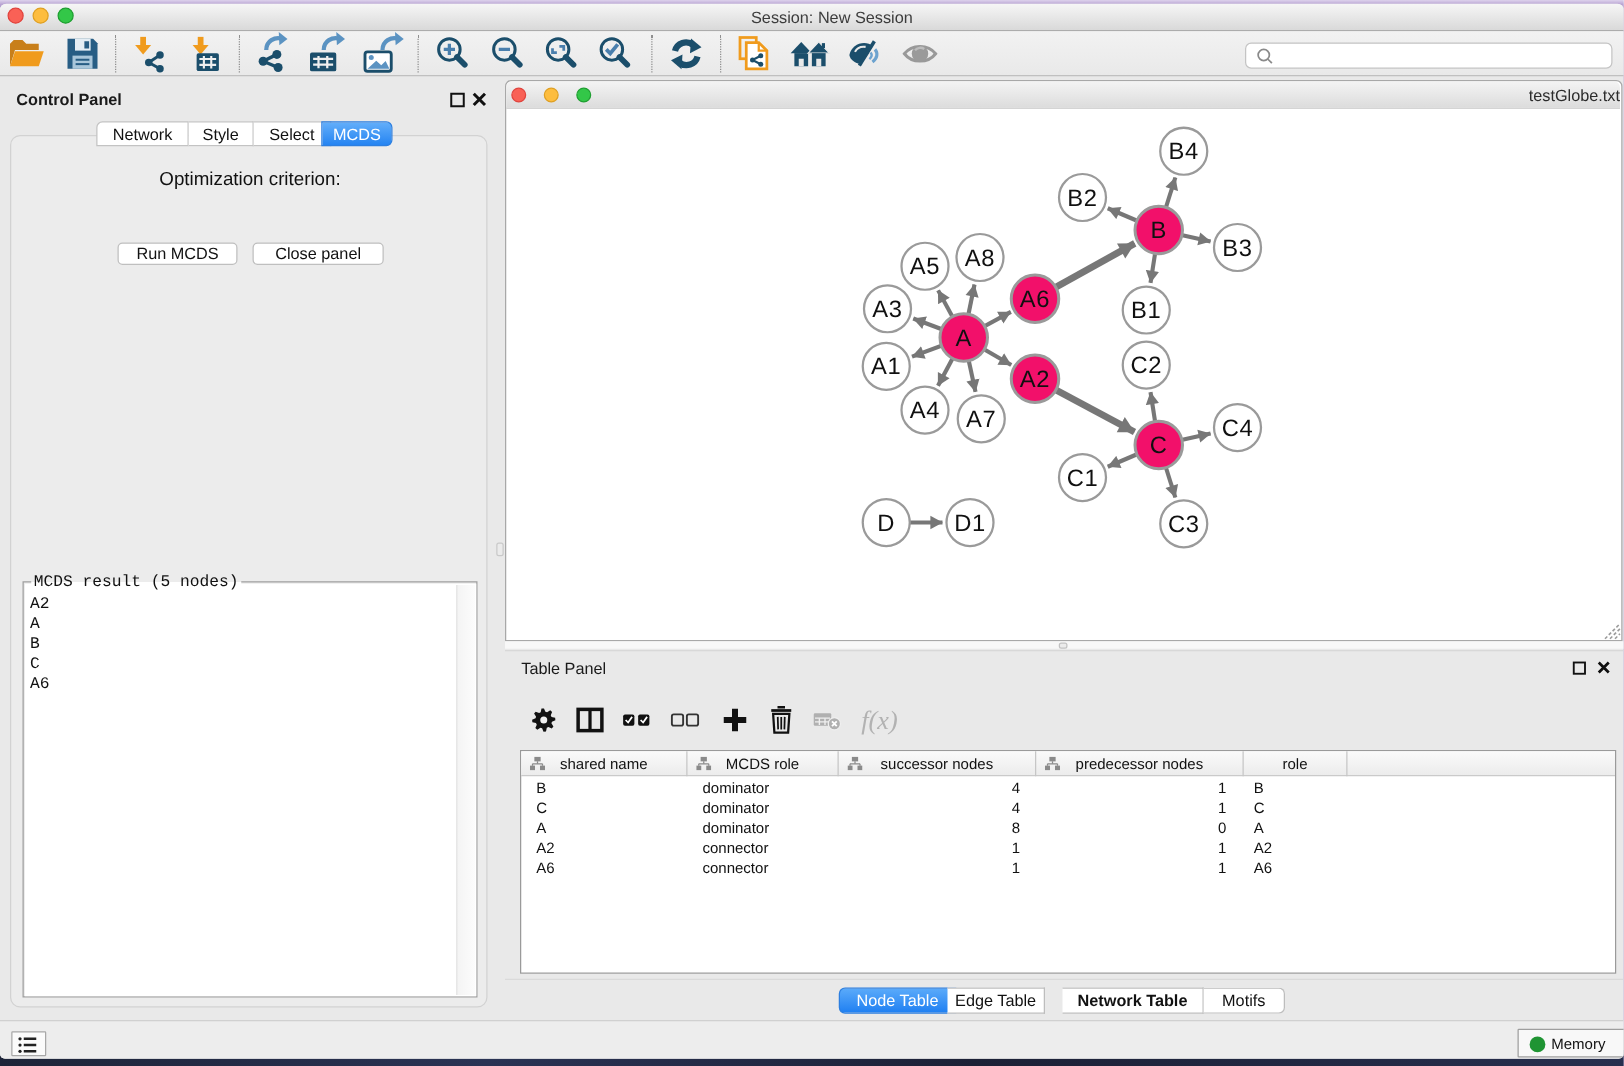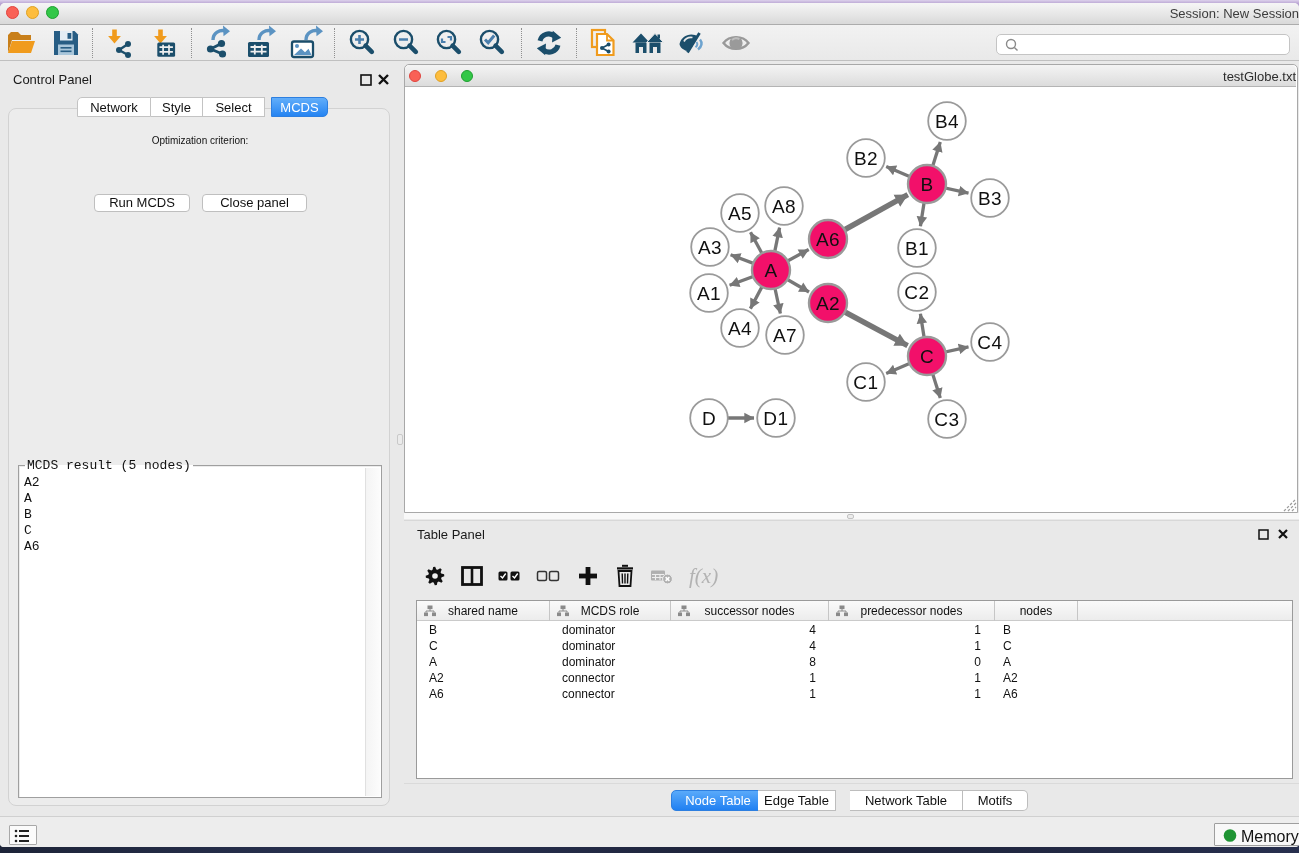--- a/index.html
+++ b/index.html
@@ -6,41 +6,41 @@
 html,body { width:1299px; height:853px; overflow:hidden; }
 body { font-family:"Liberation Sans", sans-serif; position:relative;
   background:linear-gradient(#ddd2ec,#b59fd0 4px,#b59fd0); }
 #desktop-bottom { position:absolute; left:0; top:840px; width:1299px; height:13px;
   background:linear-gradient(90deg,#1d2438,#2a3354 30%,#1c2136 60%,#272f4e); }
 #win { position:absolute; left:0; top:3px; width:1299px; height:844px;
   background:#e9e9e9; border-radius:5px 5px 4px 4px; overflow:hidden; }
 
 #titlebar { position:absolute; left:0; top:0; width:1299px; height:22px;
   background:linear-gradient(#f6f6f6,#d9d9d9); border-bottom:1px solid #acacac; }
-#titlebar .title { position:absolute; left:0; right:0; top:3px; text-align:right;
+#titlebar .title { position:absolute; left:0; right:0; top:3px; text-align:center;
   font-size:13px; color:#3c3c3c;margin-left:32px; }
 .tl { position:absolute; border-radius:50%; }
 
 #toolbar { position:absolute; left:0; top:22px; width:1299px; height:36px;
   background:linear-gradient(#f2f2f2,#e9e9e9); border-bottom:1px solid #c0c0c0; }
 .tsep { position:absolute; top:3px; height:30px; width:0;
   border-left:1px dotted #8f8f8f; }
 #searchbox { position:absolute; left:996px; top:9px; width:294px; height:21px;
   background:#fff; border:1px solid #c4c4c4; border-radius:5px; }
 
-#cp-title { position:absolute; left:13px; top:69px; font-size:13px; color:#1a1a1a; }
+#cp-title { position:absolute; left:13px; top:69px; font-size:13px; color:#1a1a1a;font-weight:bold; }
 .hdr-ico { position:absolute; font-size:12px; color:#111; }
 #cp-tabs { position:absolute; left:77px; top:94px; height:20px; z-index:5; }
 .tab { position:absolute; top:0; height:20px; background:#fff; border:1px solid #c3c3c3;
   font-size:13px; color:#111; text-align:center; line-height:19px; }
 .tab.sel { background:linear-gradient(#62aefa,#2584f2); color:#fff; border-color:#2d7fe0; }
 #cp-panel { position:absolute; left:8px; top:105px; width:382px; height:698px;
   background:#ececec; border:1px solid #d2d2d2; border-radius:8px; }
 #opt-label { position:absolute; left:0; width:382px; top:26px; text-align:center;
-  font-size:10px; color:#111; }
+  font-size:15px; color:#111; }
 #combo { position:absolute; left:35px; top:50px; width:312px; height:21px;
   background:#fff; border:1px solid #b9b9b9; border-radius:5px; }
 #combo .cap { position:absolute; right:-1px; top:-1px; width:20px; height:21px;
   background:linear-gradient(#6cb3fb,#1f80f4); border-radius:0 5px 5px 0;
   border:1px solid #2d7fe0; }
 #combo .txt { position:absolute; left:9px; top:3px; font-size:13px; color:#111; }
 .btn { position:absolute; height:18px; background:#fff;
   border:1px solid #bfbfbf; border-radius:4px; font-size:13px; color:#111;
   text-align:center; line-height:16px; }
 #fieldset { position:absolute; left:9px; top:356px; width:364px; height:333px;
@@ -75,21 +75,21 @@
 #bot-tabs { position:absolute; left:671px; top:787px; height:21px; }
 .btab { position:absolute; top:0; height:21px; background:#fff; border:1px solid #bdbdbd;
   font-size:13px; color:#111; text-align:center; line-height:20px; }
 .btab.sel { background:linear-gradient(#5aaafa,#2080f2); color:#fff; border-color:#2d7fe0; }
 
 #statusbar { position:absolute; left:0; top:813px; width:1299px; height:31px;
   background:#ededed; border-top:1px solid #d0d0d0; }
 #sb-left { position:absolute; left:9px; top:8px; width:28px; height:20px; background:#fbfbfb;
   border:1px solid #a8a8a8; border-radius:1px; }
 #sb-mem { position:absolute; left:1214px; top:6px; width:86px; height:23px; background:#f8f8f8;
-  border:1px solid #9e9e9e; border-radius:1px; font-size:16px; color:#111; }
+  border:1px solid #9e9e9e; border-radius:1px; font-size:12px; color:#111; }
 </style>
 </head>
 <body>
 <div id="desktop-bottom"></div>
 <div id="win">
 
   <div id="titlebar">
     <div class="title">Session: New Session</div>
     <div class="tl" style="left:6px;top:3px;width:13px;height:13px;background:#f96156;border:1px solid #e0443e;"></div>
     <div class="tl" style="left:26px;top:3px;width:13px;height:13px;background:#fdbd3e;border:1px solid #dfa023;"></div>
@@ -234,21 +234,21 @@
 
   <div id="cp-title">Control Panel</div>
   <svg class="hdr-ico" style="left:359px;top:70px;" width="32" height="14">
     <rect x="2" y="2" width="10" height="10" fill="none" stroke="#111" stroke-width="1.6"></rect>
     <path d="M20,2 L29,11 M29,2 L20,11" stroke="#111" stroke-width="2.4"></path>
   </svg>
   <div id="cp-tabs">
     <div class="tab" style="left:0;width:74px;border-radius:5px 0 0 0;">Network</div>
     <div class="tab" style="left:74px;width:52px;border-left:none;">Style</div>
     <div class="tab" style="left:126px;width:62px;border-left:none;">Select</div>
-    <div class="tab sel" style="left:194px;width:57px;border-radius:0 5px 5px 0;">MCDS</div>
+    <div class="tab sel" style="left:180px;width:57px;border-radius:0 5px 5px 0;">MCDS</div>
   </div>
   <div id="cp-panel">
     <div id="opt-label">Optimization criterion:</div>
     <div class="btn" style="left:85px;top:85px;width:96px;">Run MCDS</div>
     <div class="btn" style="left:193px;top:85px;width:105px;">Close panel</div>
     <div id="fieldset">
       <div class="legend">MCDS result (5 nodes)</div>
       <div id="mlist">
         <div class="scroll"></div>
         <div class="items">A2<br>A<br>B<br>C<br>A6</div>
@@ -426,21 +426,21 @@
           </svg>successor nodes</div>
         <div class="th" style="left:412px;width:166px;"><svg width="12" height="12" style="position:absolute;left:7px;top:4px;">
             <rect x="3.5" y="0.5" width="5" height="3.6" fill="#8a8a8a"></rect>
             <line x1="6" y1="4" x2="6" y2="6" stroke="#8a8a8a" stroke-width="1"></line>
             <line x1="2" y1="6" x2="10" y2="6" stroke="#8a8a8a" stroke-width="1"></line>
             <line x1="2" y1="6" x2="2" y2="7.5" stroke="#8a8a8a" stroke-width="1"></line>
             <line x1="10" y1="6" x2="10" y2="7.5" stroke="#8a8a8a" stroke-width="1"></line>
             <rect x="0" y="7.5" width="4" height="3.6" fill="#8a8a8a"></rect>
             <rect x="8" y="7.5" width="4" height="3.6" fill="#8a8a8a"></rect>
           </svg>predecessor nodes</div>
-        <div class="th" style="left:578px;width:83px;">nodes</div>
+        <div class="th" style="left:578px;width:83px;">role</div>
       </div>
     <div id="tbl-rows">
         <div class="td" style="left:12px;top:21px;">B</div>
         <div class="td" style="left:145px;top:21px;">dominator</div>
         <div class="td" style="left:254px;width:145px;top:21px;text-align:right;">4</div>
         <div class="td" style="left:412px;width:152px;top:21px;text-align:right;">1</div>
         <div class="td" style="left:586px;top:21px;">B</div>
         <div class="td" style="left:12px;top:37px;">C</div>
         <div class="td" style="left:145px;top:37px;">dominator</div>
         <div class="td" style="left:254px;width:145px;top:37px;text-align:right;">4</div>
@@ -460,21 +460,21 @@
         <div class="td" style="left:145px;top:85px;">connector</div>
         <div class="td" style="left:254px;width:145px;top:85px;text-align:right;">1</div>
         <div class="td" style="left:412px;width:152px;top:85px;text-align:right;">1</div>
         <div class="td" style="left:586px;top:85px;">A6</div>
       </div>
   </div>
   <div style="position:absolute;left:404px;top:780px;width:895px;height:1px;background:#dadada;"></div>
   <div id="bot-tabs">
     <div class="btab sel" style="left:0;width:94px;border-radius:5px 0 0 5px;">Node Table</div>
     <div class="btab" style="left:87px;width:78px;border-left:none;">Edge Table</div>
-    <div class="btab" style="left:179px;width:113px;border-left:none;">Network Table</div>
+    <div class="btab" style="left:179px;width:113px;border-left:none;font-weight:bold;">Network Table</div>
     <div class="btab" style="left:292px;width:65px;border-left:none;border-radius:0 5px 5px 0;">Motifs</div>
   </div>
 
   <div id="statusbar">
     <div id="sb-left">
       <svg width="25" height="20" style="position:absolute;left:0;top:0;">
         <circle cx="6" cy="5" r="1.3" fill="#222"></circle>
         <rect x="9" y="4" width="10" height="2" fill="#222"></rect>
         <circle cx="6" cy="10" r="1.3" fill="#222"></circle>
         <rect x="9" y="9" width="10" height="2" fill="#222"></rect>

